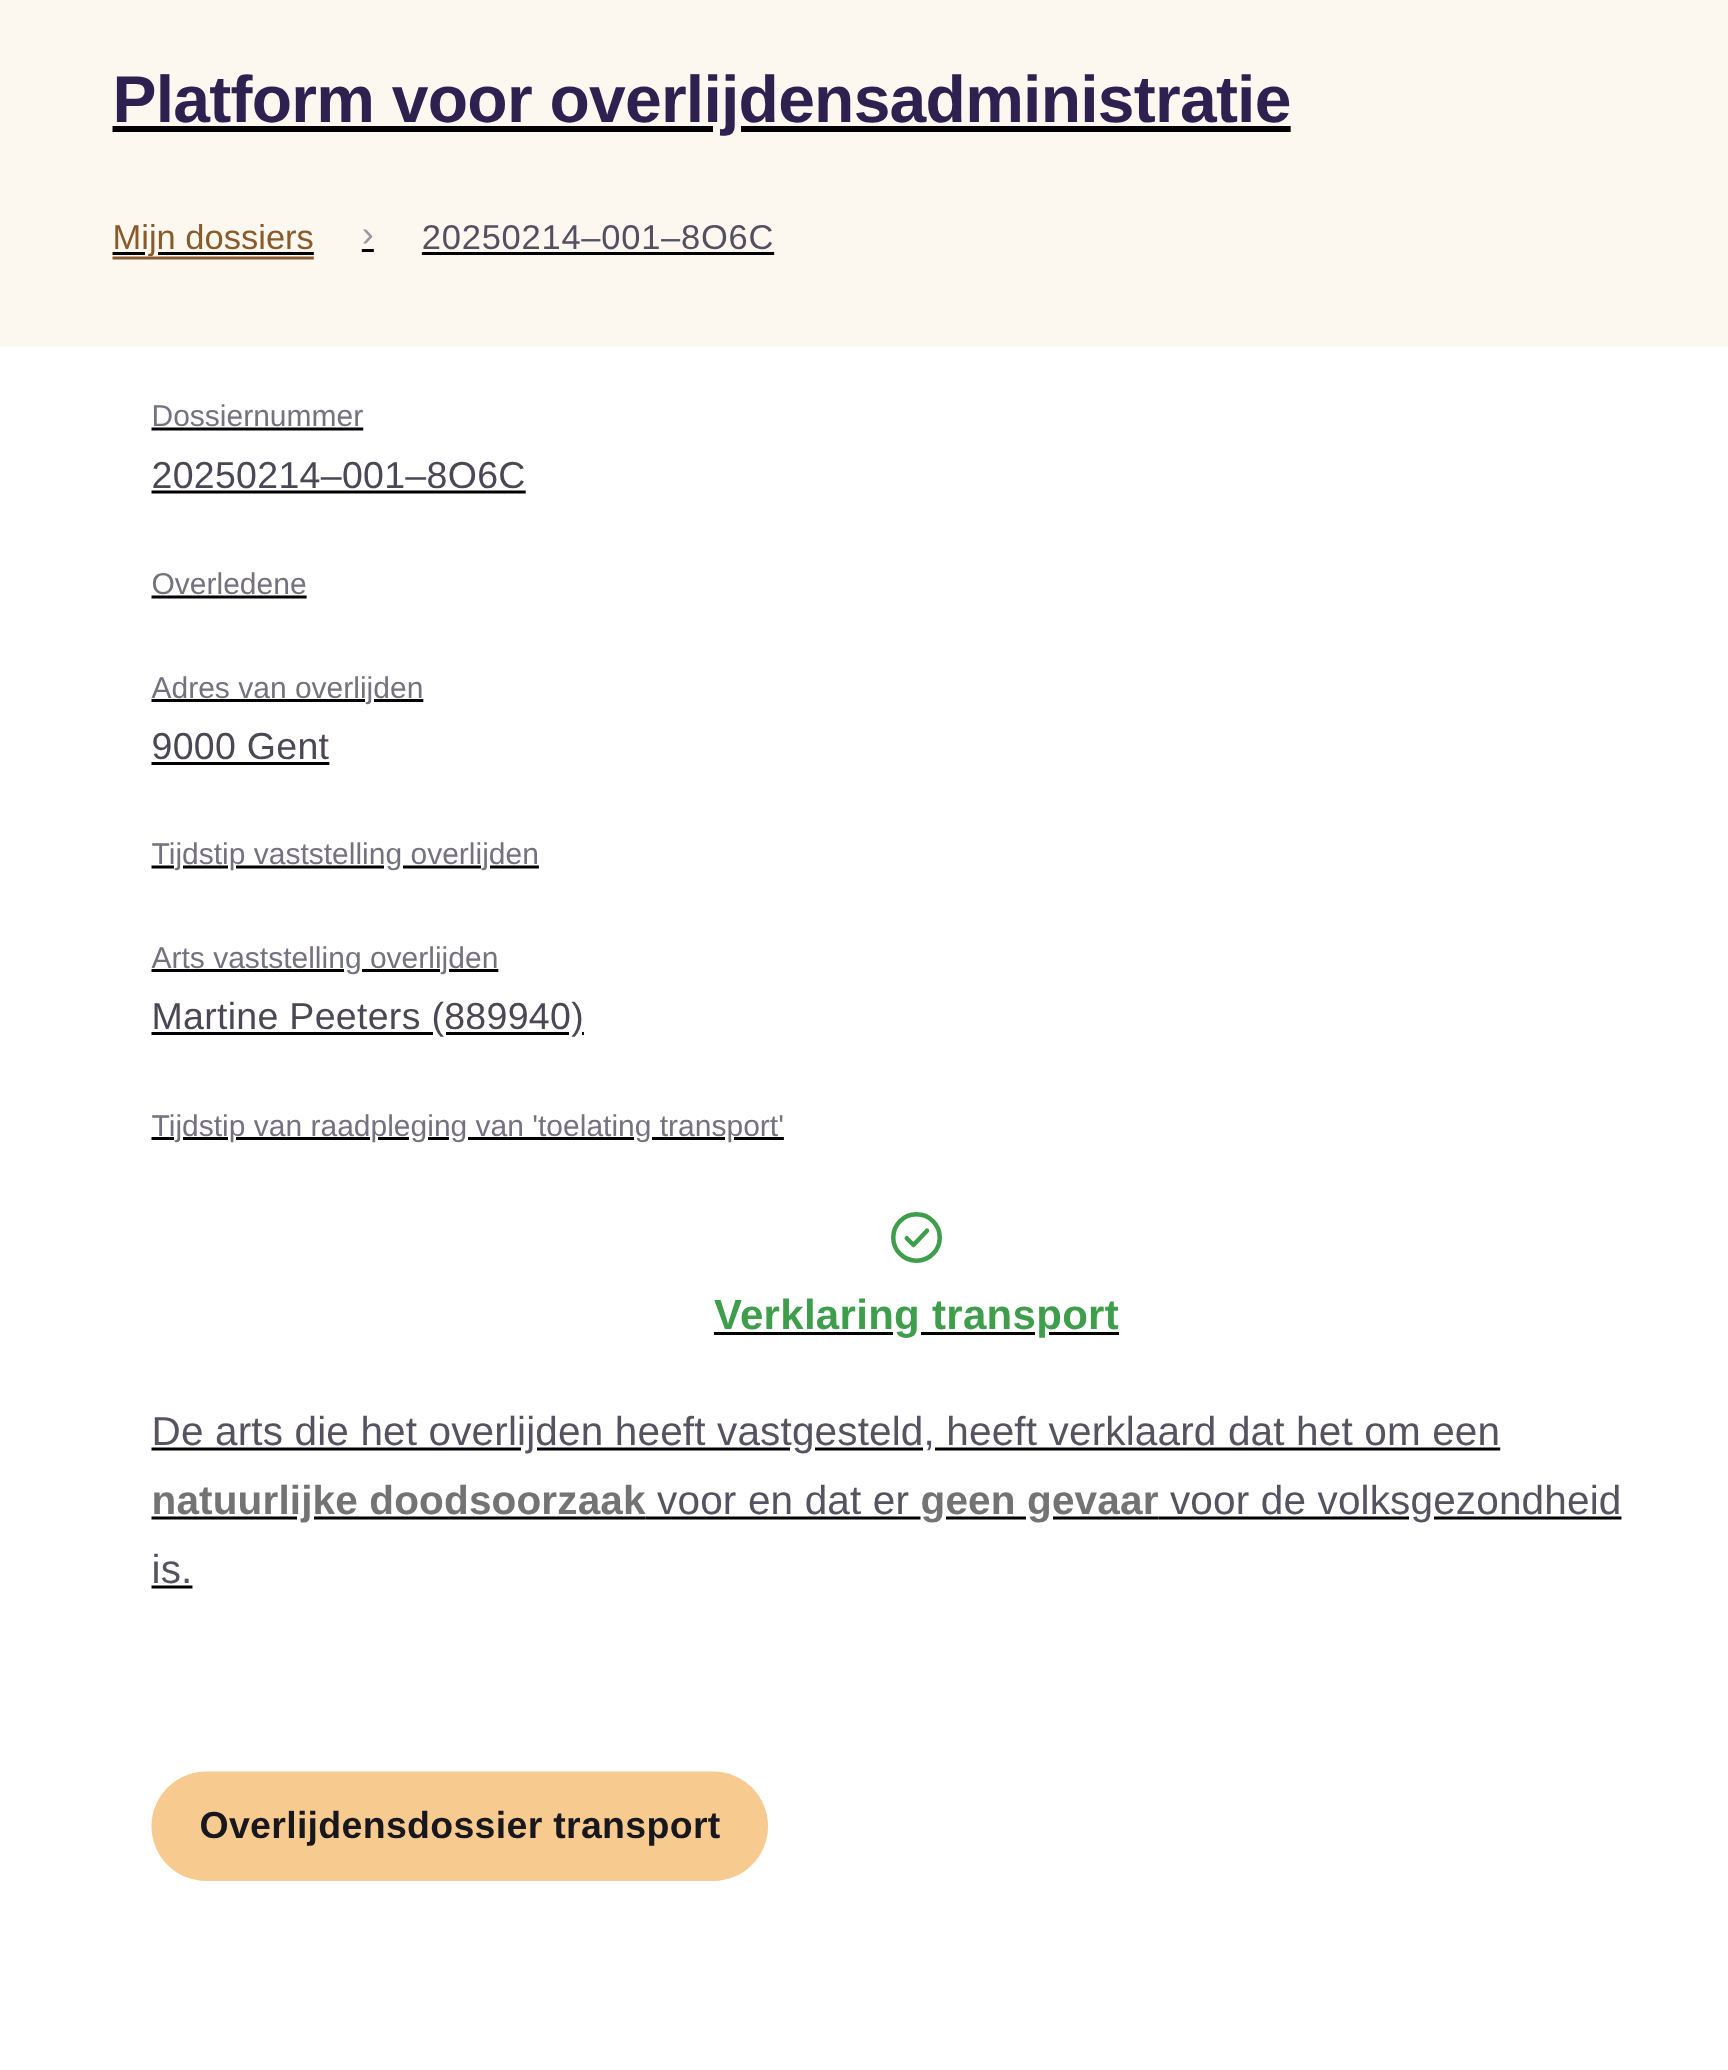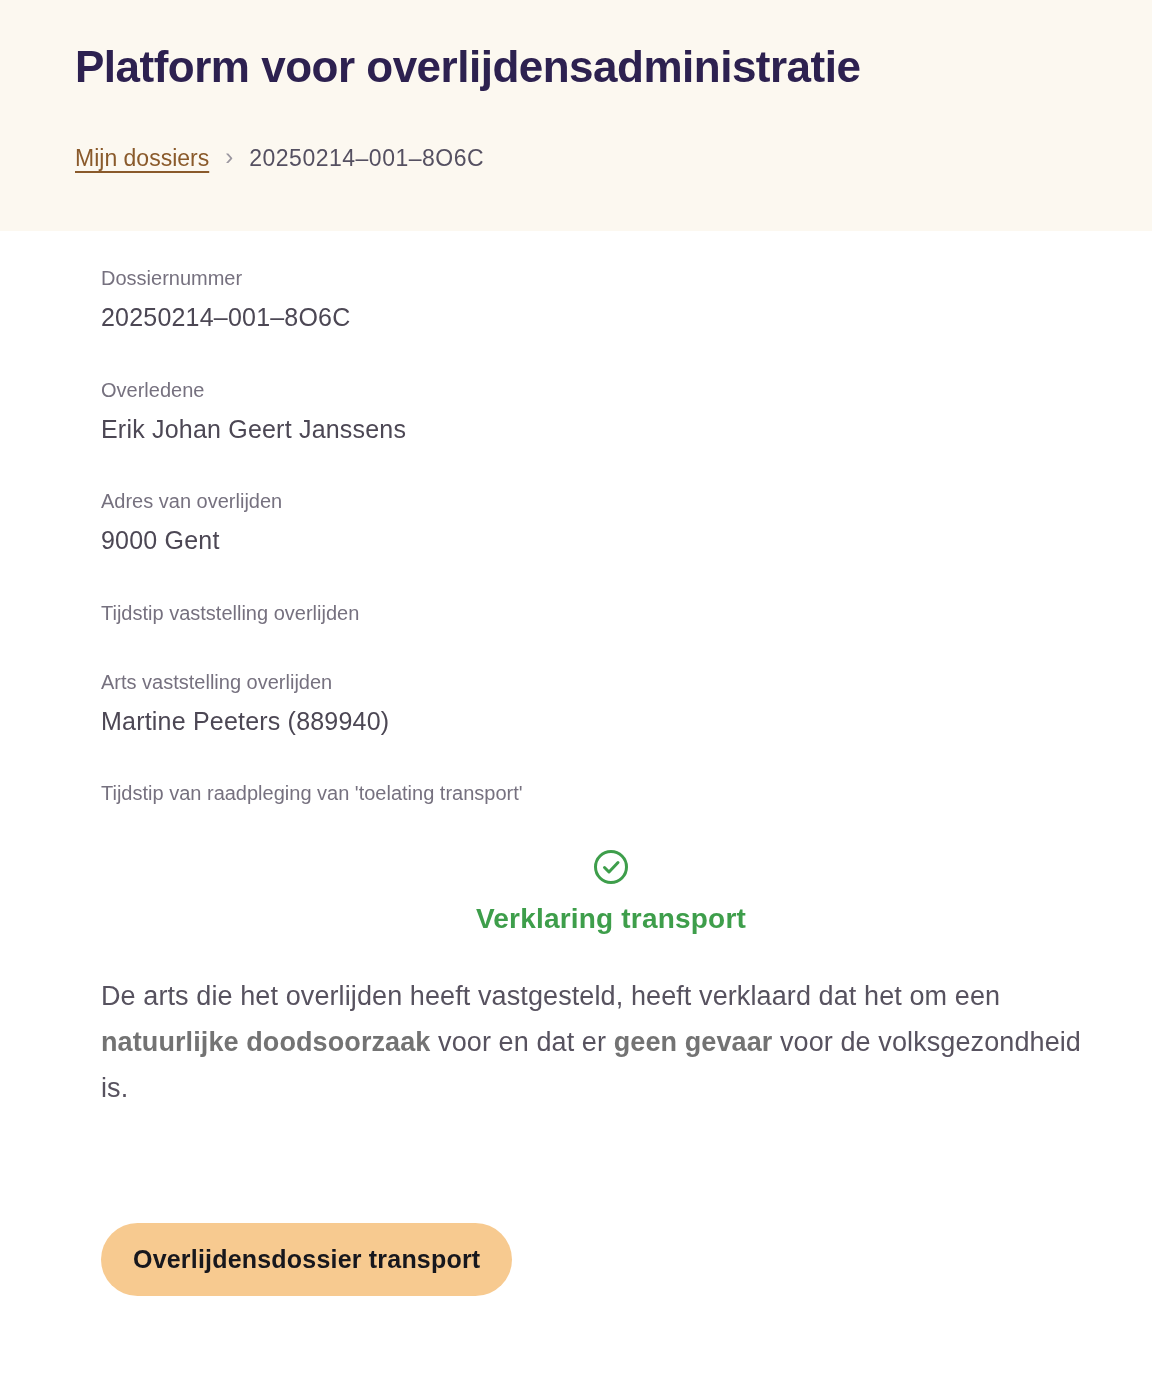--- a/index.html
+++ b/index.html
@@ -6,38 +6,39 @@
   html, body {
     width: 1152px;
     background: #ffffff;
     font-family: "Liberation Sans", sans-serif;
   }
   .page {
     width: 1152px;
     height: 1380px;
     background: #ffffff;
     overflow: hidden;
+    text-decoration: underline;
   }
   .header {
     background: #FCF8F0;
     padding: 42px 75px 42px 75px;
     height: 231px;
   }
   .page-title {
     color: #2D2150;
     font-size: 44px;
     font-weight: 800;
     letter-spacing: -0.5px;
     line-height: 1.15;
   }
   .breadcrumb {
     margin-top: 52px;
     display: flex;
     align-items: center;
-    gap: 16px;
+    gap: 32px;
     font-size: 23px;
   }
   .breadcrumb a.crumb-link {
     color: #8A5A2B;
     text-decoration: underline;
     text-underline-offset: 5px;
     cursor: pointer;
   }
   .crumb-sep {
     color: #9B97A0;
@@ -133,21 +134,20 @@
 
   <main class="main">
 
     <div class="field">
       <div class="field-label">Dossiernummer</div>
       <div class="field-value">20250214–001–8O6C</div>
     </div>
 
     <div class="field">
       <div class="field-label">Overledene</div>
-      <div class="field-value">Erik Johan Geert Janssens</div>
     </div>
 
     <div class="field">
       <div class="field-label">Adres van overlijden</div>
       <div class="field-value">9000 Gent</div>
     </div>
 
     <div class="field">
       <div class="field-label">Tijdstip vaststelling overlijden</div>
     </div>

